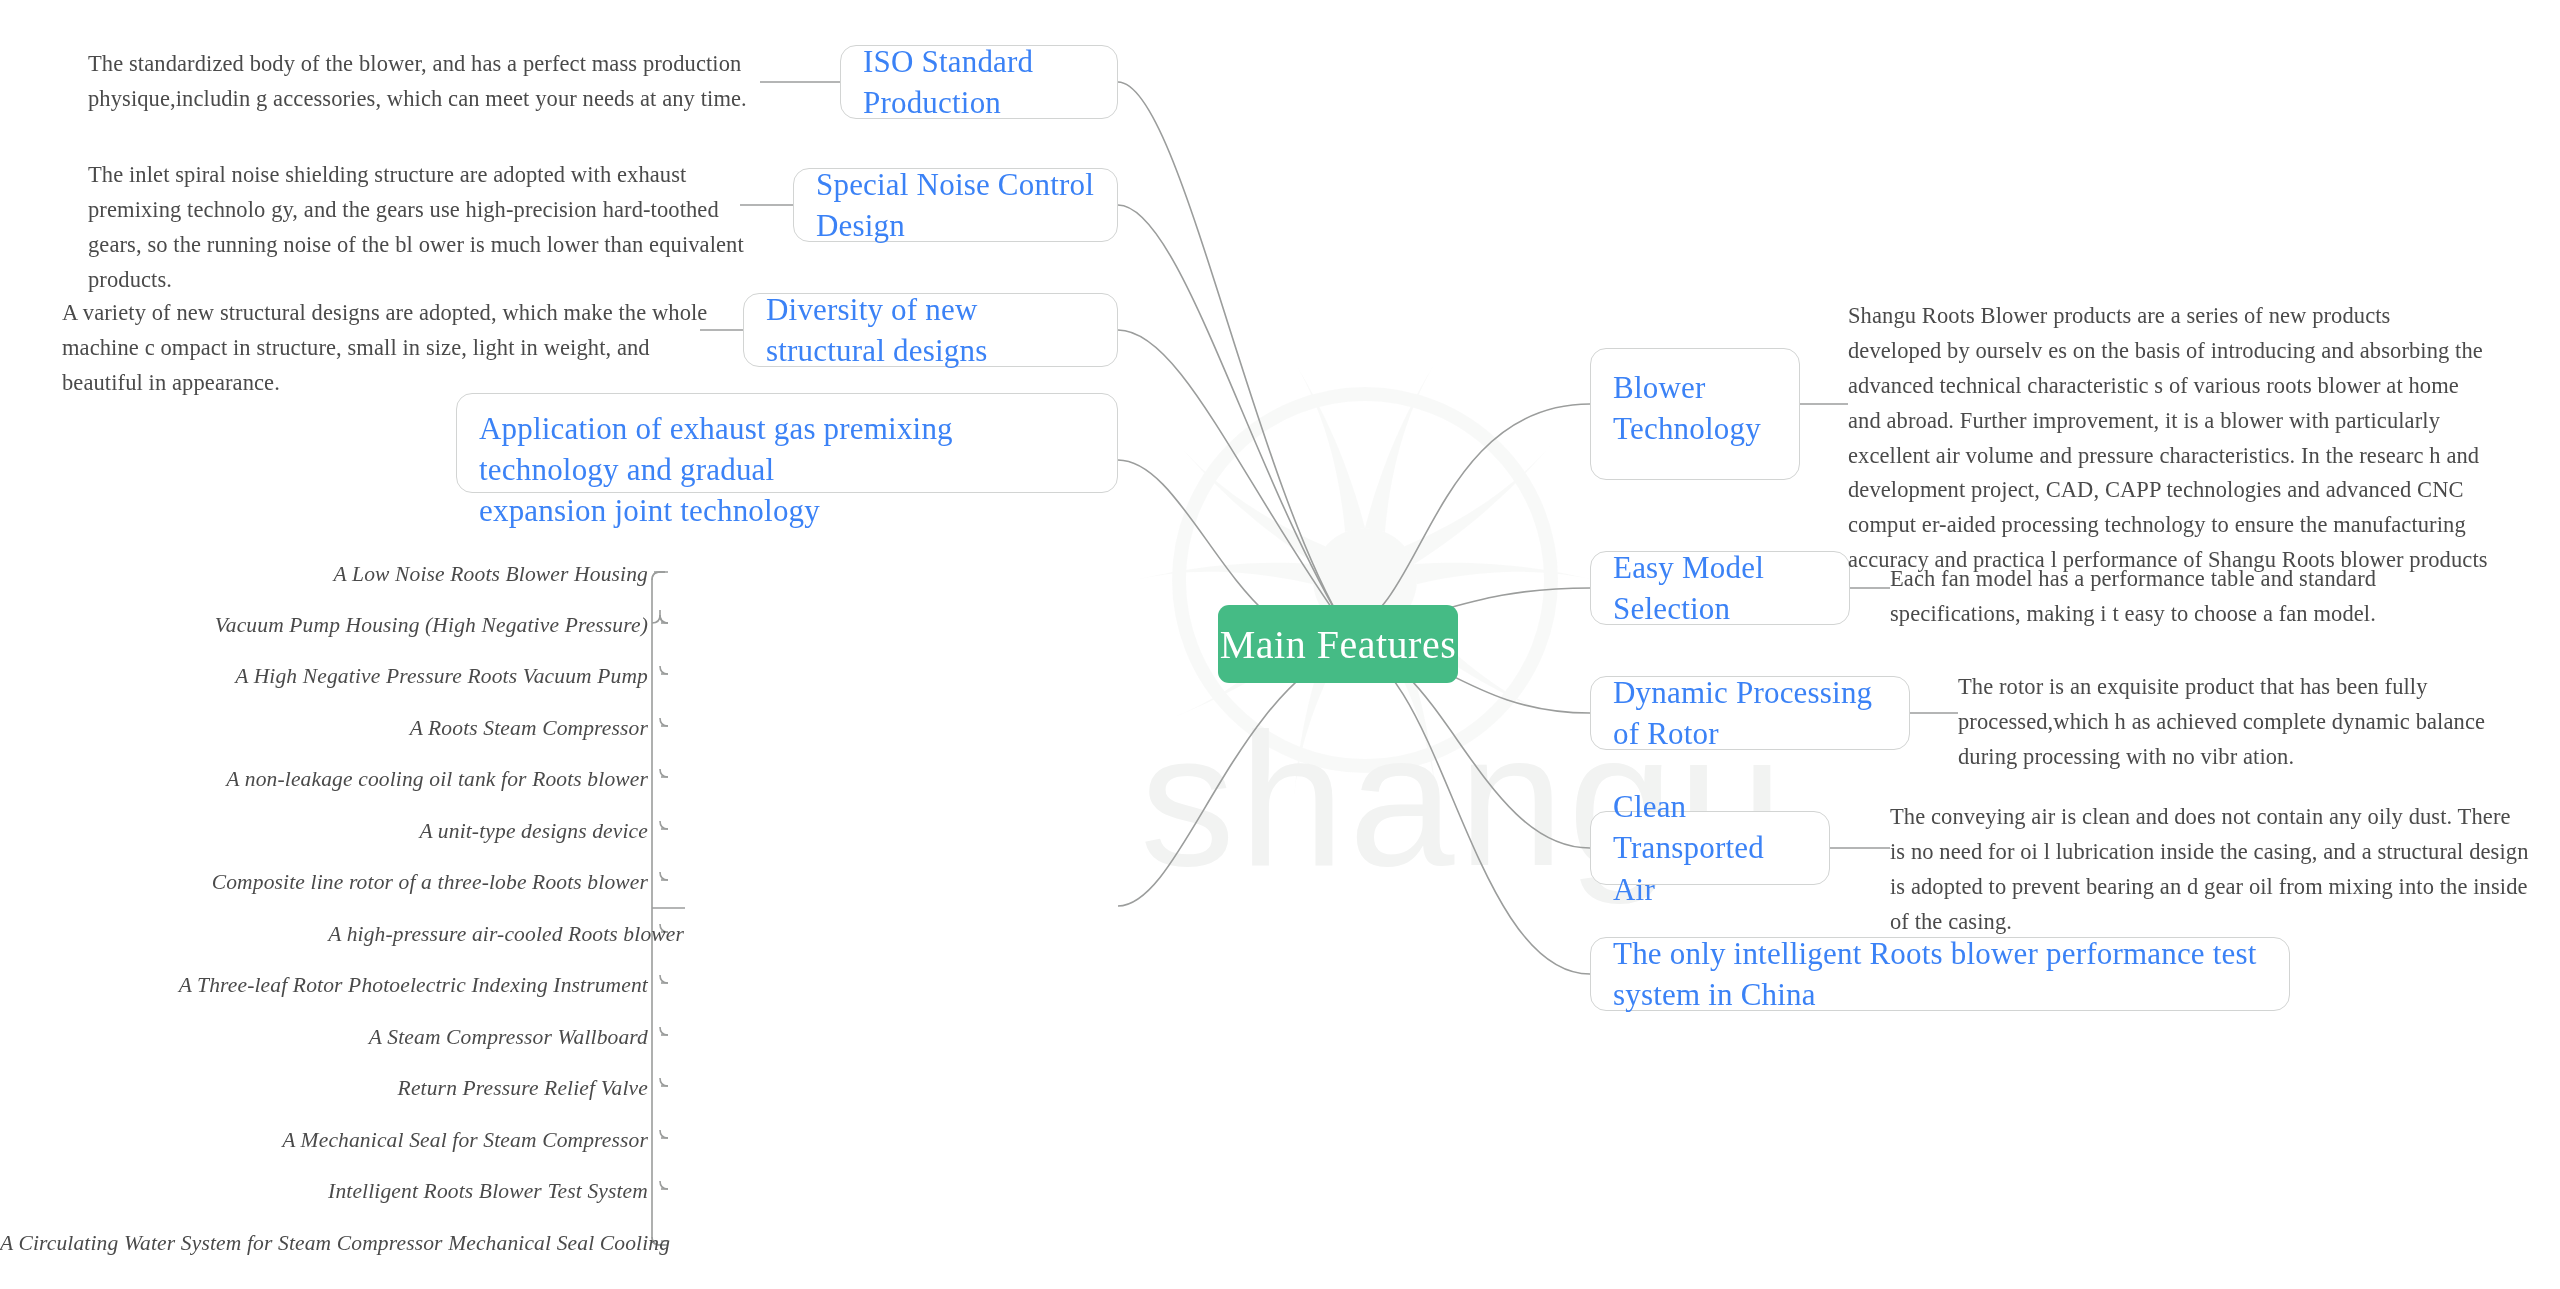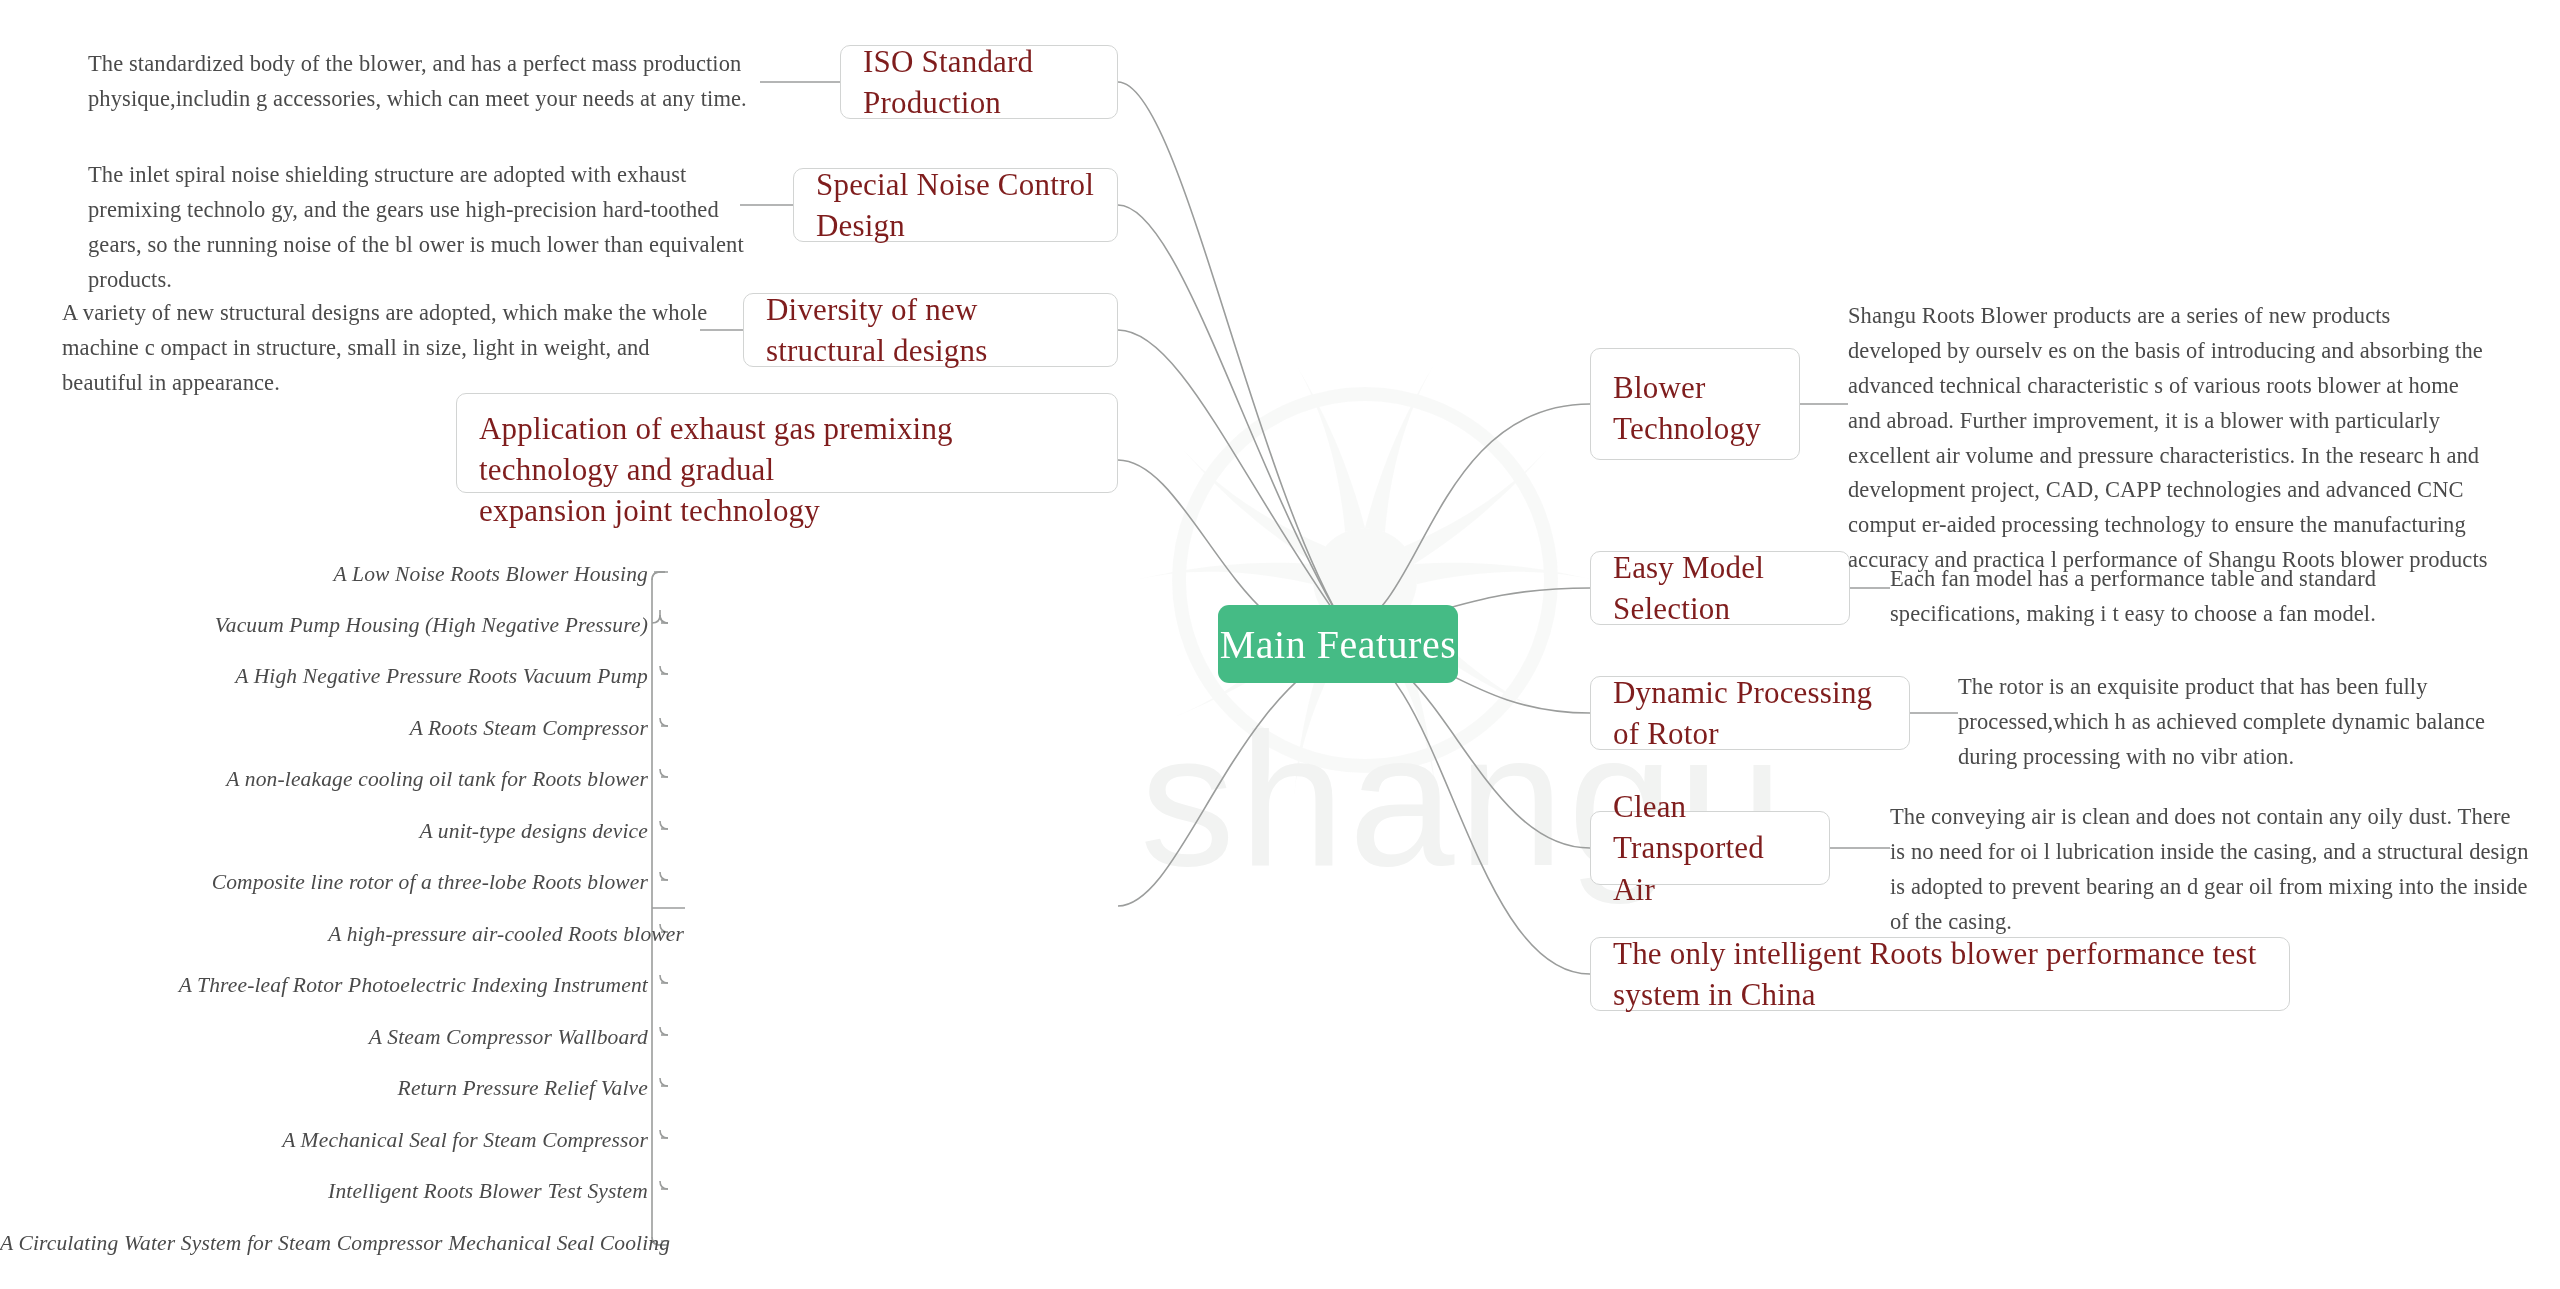--- a/index.html
+++ b/index.html
@@ -27,27 +27,27 @@
   }
 
   
   #links{position:absolute;left:0;top:0;width:2560px;height:1289px;}
 
   
   .node{
     position:absolute;
     box-sizing:border-box;
     border:1px solid #d2d4d3;
-    border-radius:10px;
+    border-radius:16px;
     background:#ffffff;
     display:flex;align-items:center;
     padding:0 22px;
     font-size:31px;
     line-height:1.33;
-    color:#7f1d1d;
+    color:#3b82f6;
     letter-spacing:.2px;
   }
   .node.multi{display:block;padding-top:14px;}
   .node.multi span{display:block;}
 
   .center-node{
     position:absolute;
     box-sizing:border-box;
     background:#45bb85;
     border-radius:11px;
@@ -235,21 +235,21 @@
     <span>A Mechanical Seal for Steam Compressor</span></div>
   <div class="leaf" style="left:0;top:1179px;width:648px;">
     <span>Intelligent Roots Blower Test System</span></div>
   <div class="leaf" style="left:0;top:1231px;width:648px;">
     <span>A Circulating Water System for Steam Compressor Mechanical Seal Cooling</span></div>
 
   <div class="center-node" style="left:1218px;top:605px;width:240px;height:78px;text-align:center;">
     <span>Main Features</span>
   </div>
 
-  <div class="node multi" style="left:1590px;top:348px;width:210px;height:112px;padding-top:18px;">
+  <div class="node multi" style="left:1590px;top:348px;width:210px;height:132px;padding-top:18px;">
     <span>Blower</span>
     <span>Technology</span>
   </div>
 
   <div class="node" style="left:1590px;top:551px;width:260px;height:74px;">
     <span>Easy Model Selection</span>
   </div>
 
   <div class="node" style="left:1590px;top:676px;width:320px;height:74px;">
     <span>Dynamic Processing of Rotor</span>

